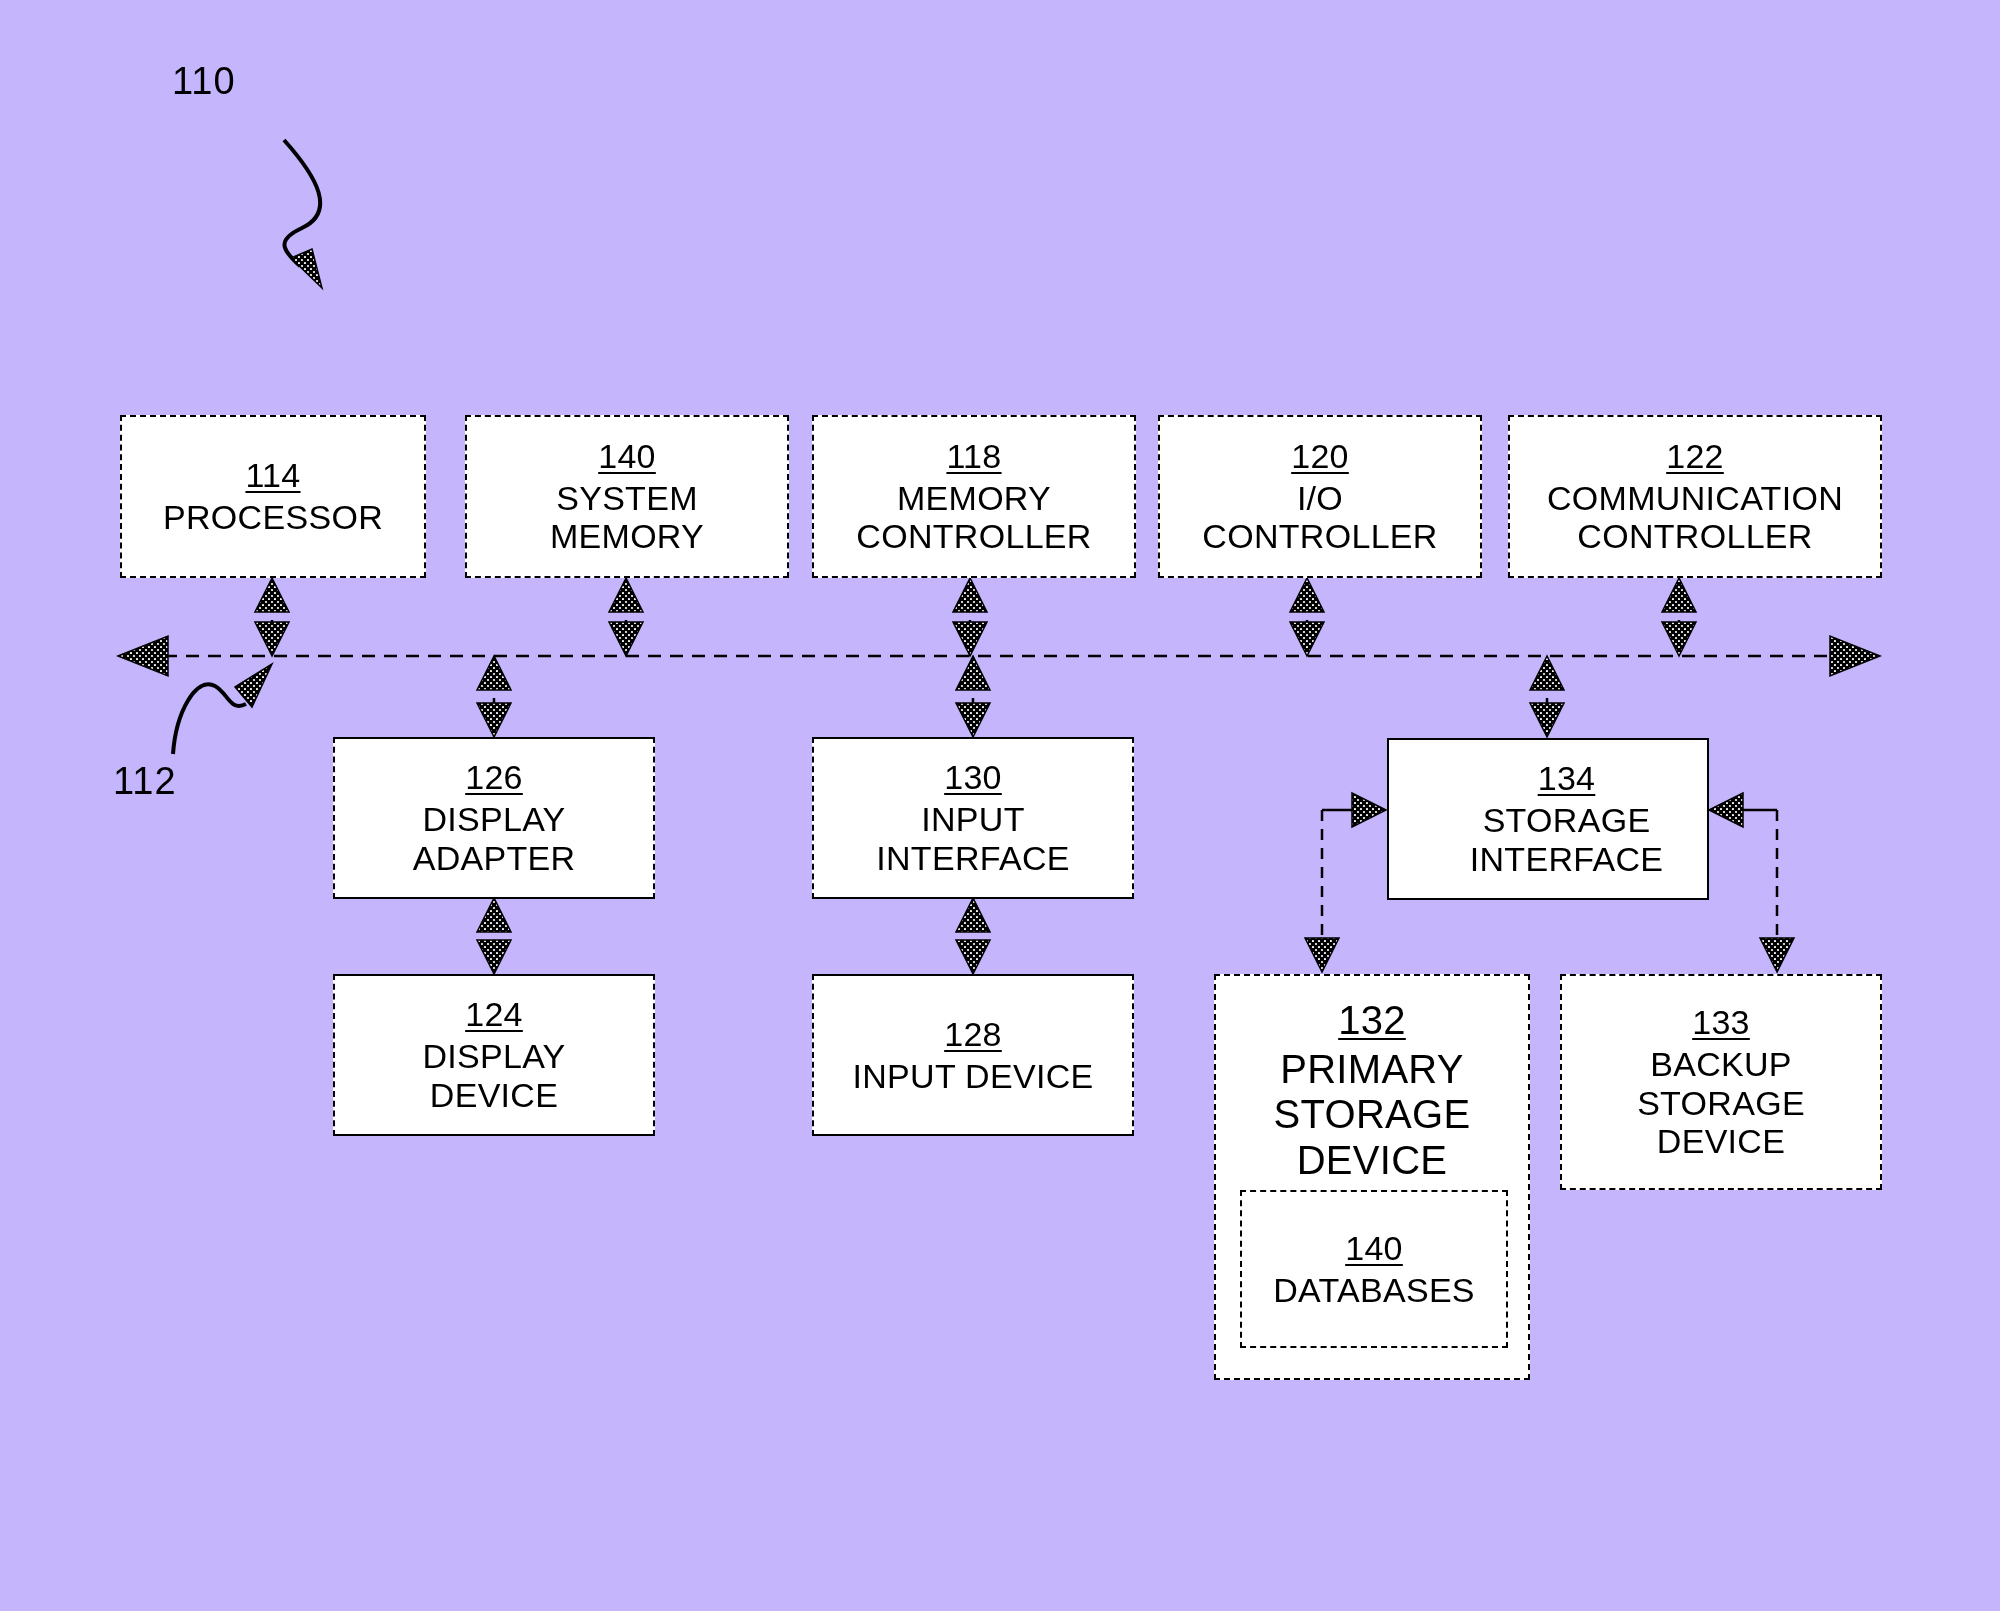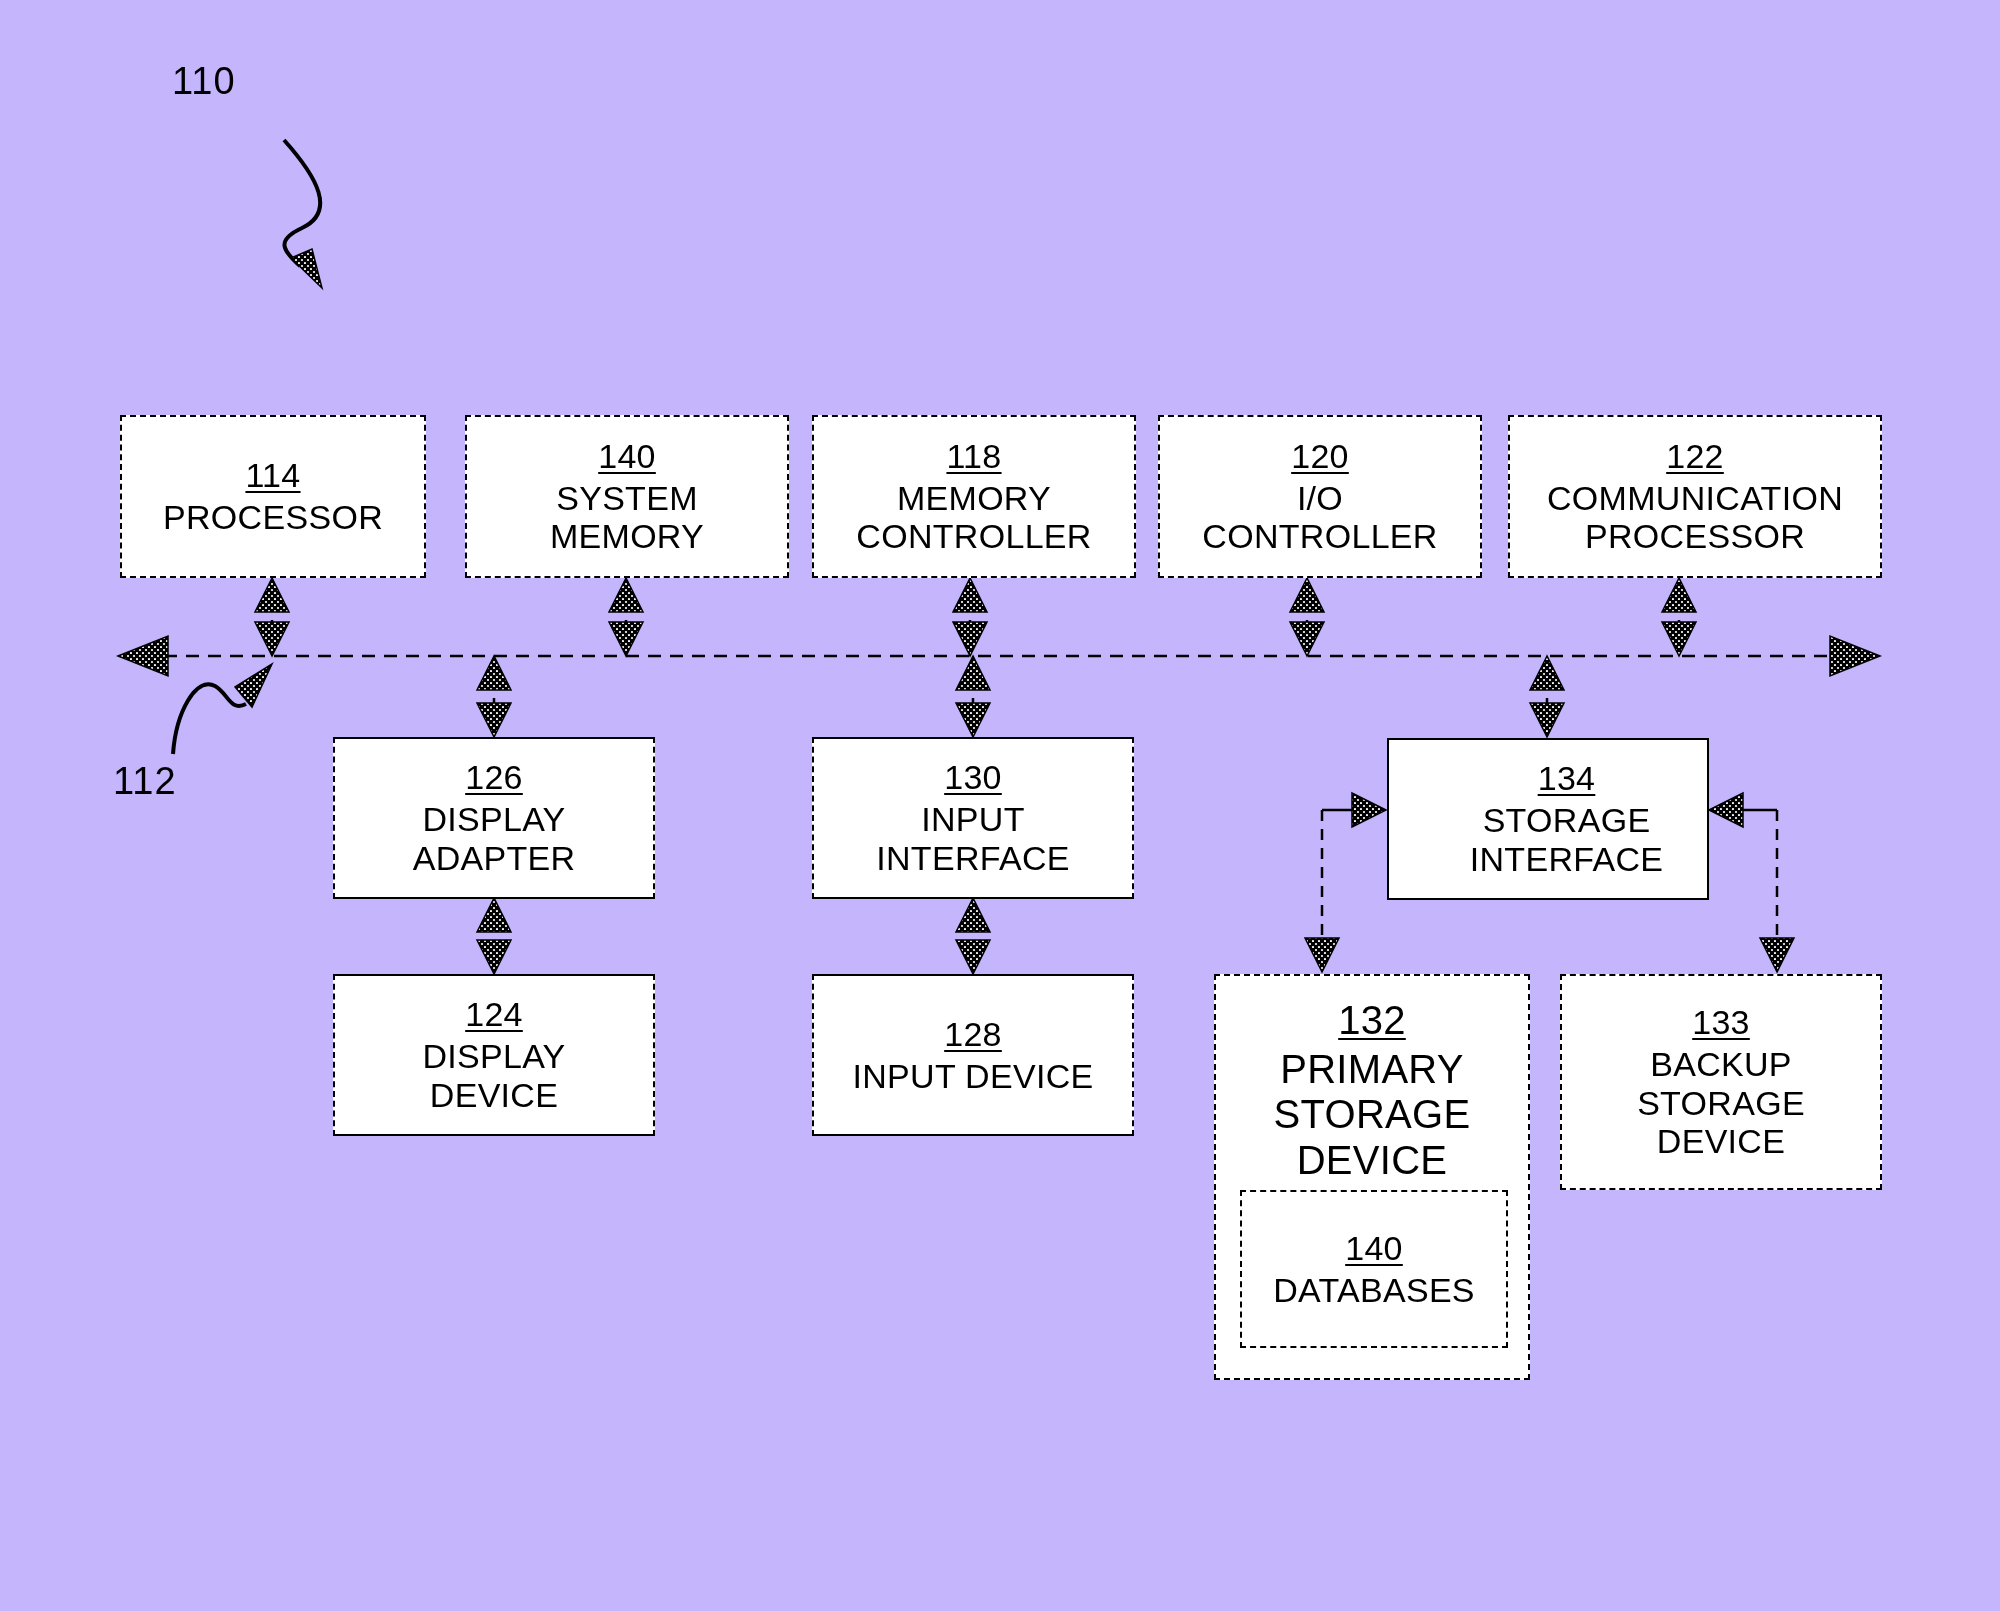--- a/index.html
+++ b/index.html
@@ -183,21 +183,21 @@
 
   <div class="block dashed-box fs-top" style="left:1158px; top:415px; width:324px; height:163px;">
     <span class="ref">120</span>
     <span class="lbl">I/O
 CONTROLLER</span>
   </div>
 
   <div class="block dashed-box fs-top" style="left:1508px; top:415px; width:374px; height:163px;">
     <span class="ref">122</span>
     <span class="lbl">COMMUNICATION
-PROCESSOR</span>
+CONTROLLER</span>
   </div>
 
   <div class="block mixed-box fs-mid" style="left:333px; top:737px; width:322px; height:162px;">
     <span class="ref">126</span>
     <span class="lbl">DISPLAY
 ADAPTER</span>
   </div>
 
   <div class="block mixed-box fs-mid" style="left:812px; top:737px; width:322px; height:162px;">
     <span class="ref">130</span>

